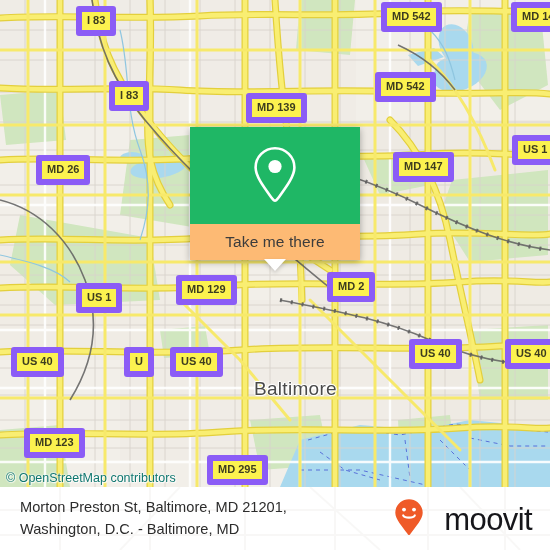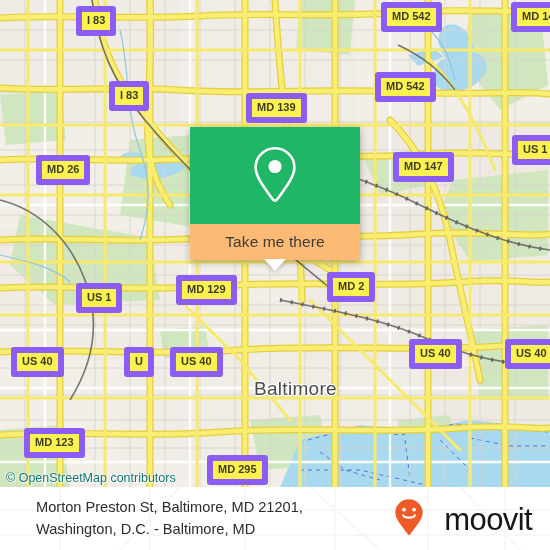--- a/index.html
+++ b/index.html
@@ -133,21 +133,21 @@
     pointer-events: none;
   }
   #footer-inner {
     position: relative;
     width: 550px;
     height: 63px;
     display: flex;
     align-items: center;
     justify-content: space-between;
     box-sizing: border-box;
-    padding: 0 12px 0 36px;
+    padding: 0 12px 0 20px;
   }
   #footer-address {
     font-family: "Liberation Sans", sans-serif;
     font-size: 14.6px;
     color: #2c2c2c;
     line-height: 1.45;
     max-width: 380px;
   }
   #footer-address .line { display:block; white-space: nowrap; }
 

